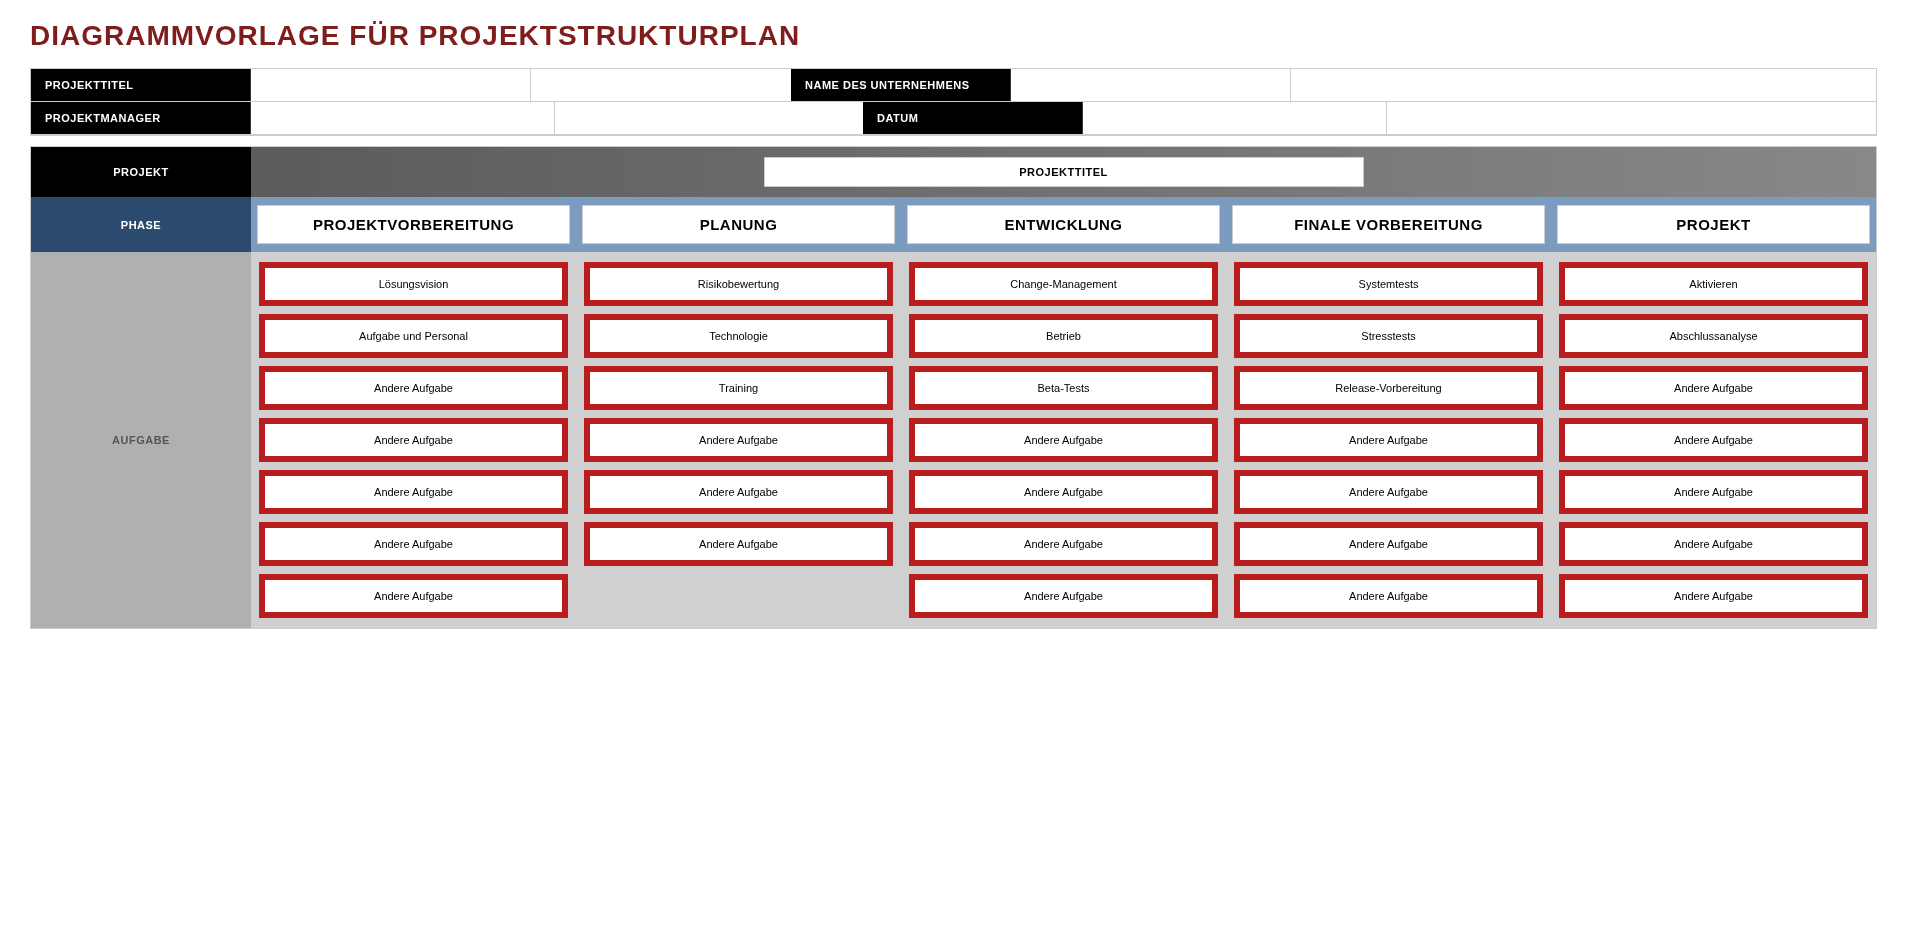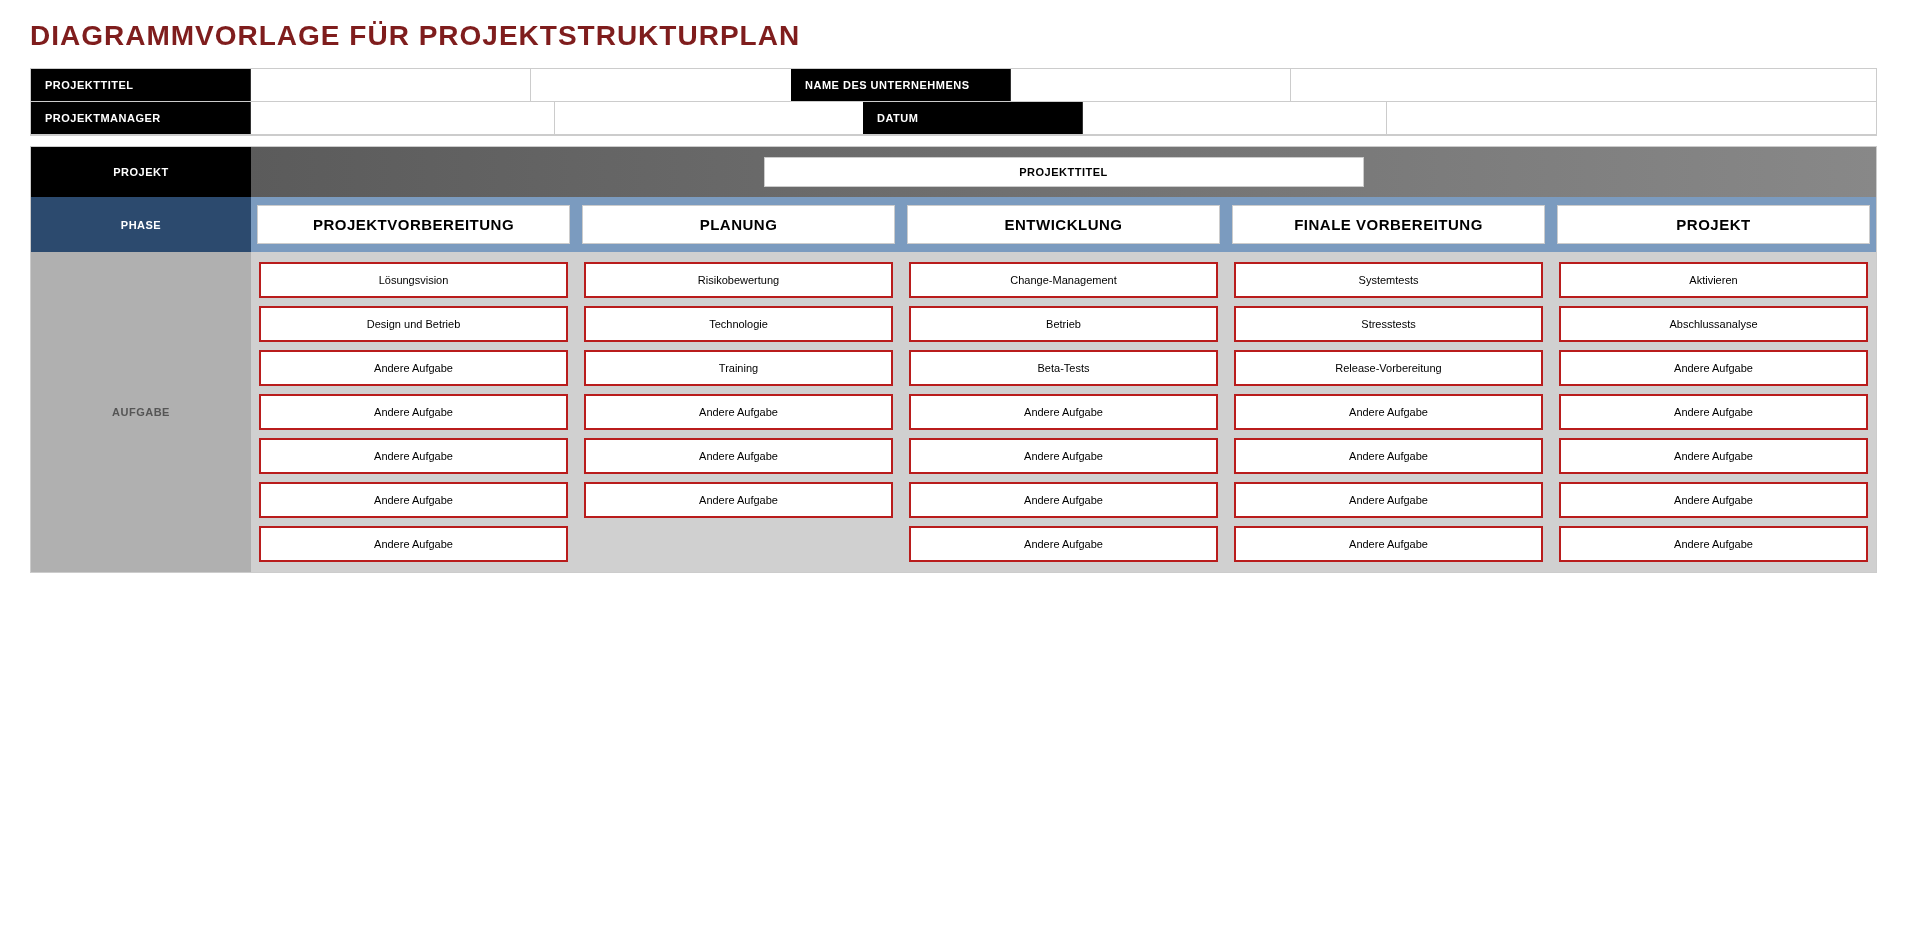--- a/index.html
+++ b/index.html
@@ -120,21 +120,21 @@
       background: #d0d0d0;
     }
 
     .task-cell {
       background: #d0d0d0;
       padding: 4px 4px;
     }
 
     .task-box {
       background: #fff;
-      border: 2px solid #b91c1c;
+      border: 6px solid #b91c1c;
       padding: 10px 6px;
       font-size: 11px;
       text-align: right;
       width: 100%;
       min-height: 36px;
       display: flex;
       align-items: center;
       justify-content: center;
     }
 
@@ -223,21 +223,21 @@
   </div>
 
   <div class="tasks-area" id="tasks-area">
     <div class="aufgabe-label-cell">AUFGABE</div>
 
   <div class="tasks-column">
         <div class="task-cell">
           <div class="task-box">Lösungsvision</div>
         </div>
         <div class="task-cell">
-          <div class="task-box">Design und Betrieb</div>
+          <div class="task-box">Aufgabe und Personal</div>
         </div>
         <div class="task-cell">
           <div class="task-box">Andere Aufgabe</div>
         </div>
         <div class="task-cell">
           <div class="task-box">Andere Aufgabe</div>
         </div>
         <div class="task-cell">
           <div class="task-box">Andere Aufgabe</div>
         </div>

